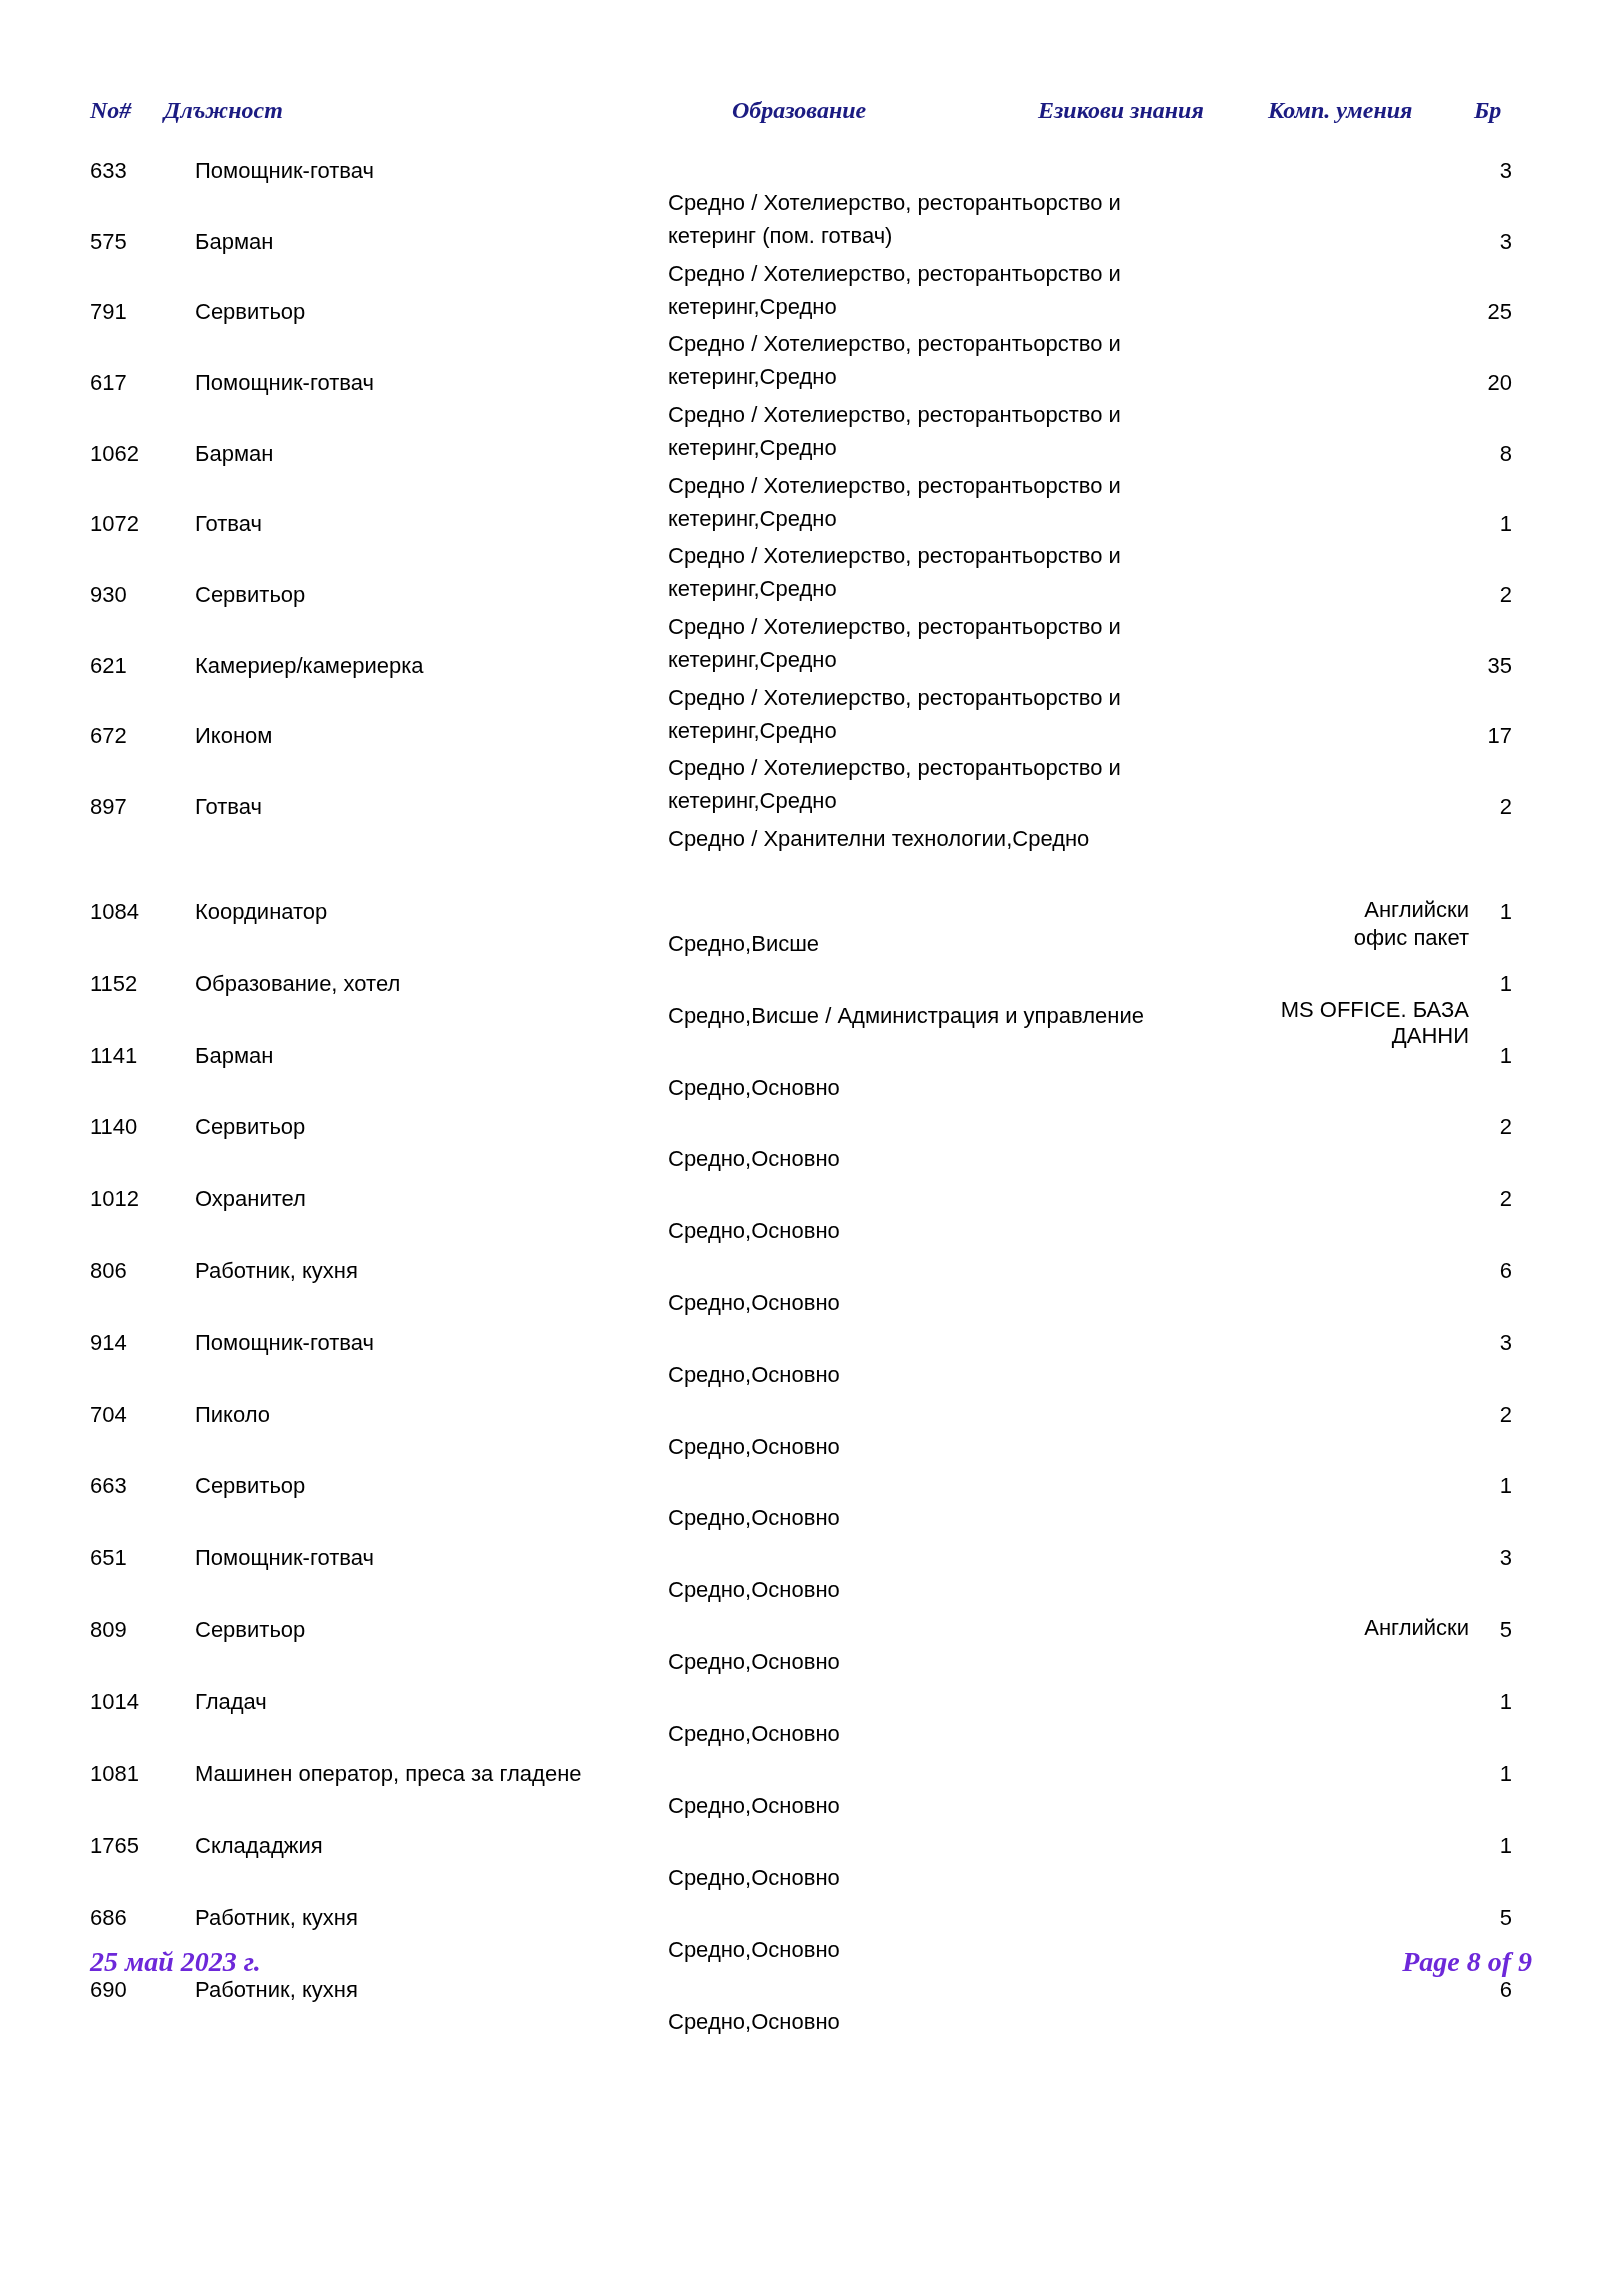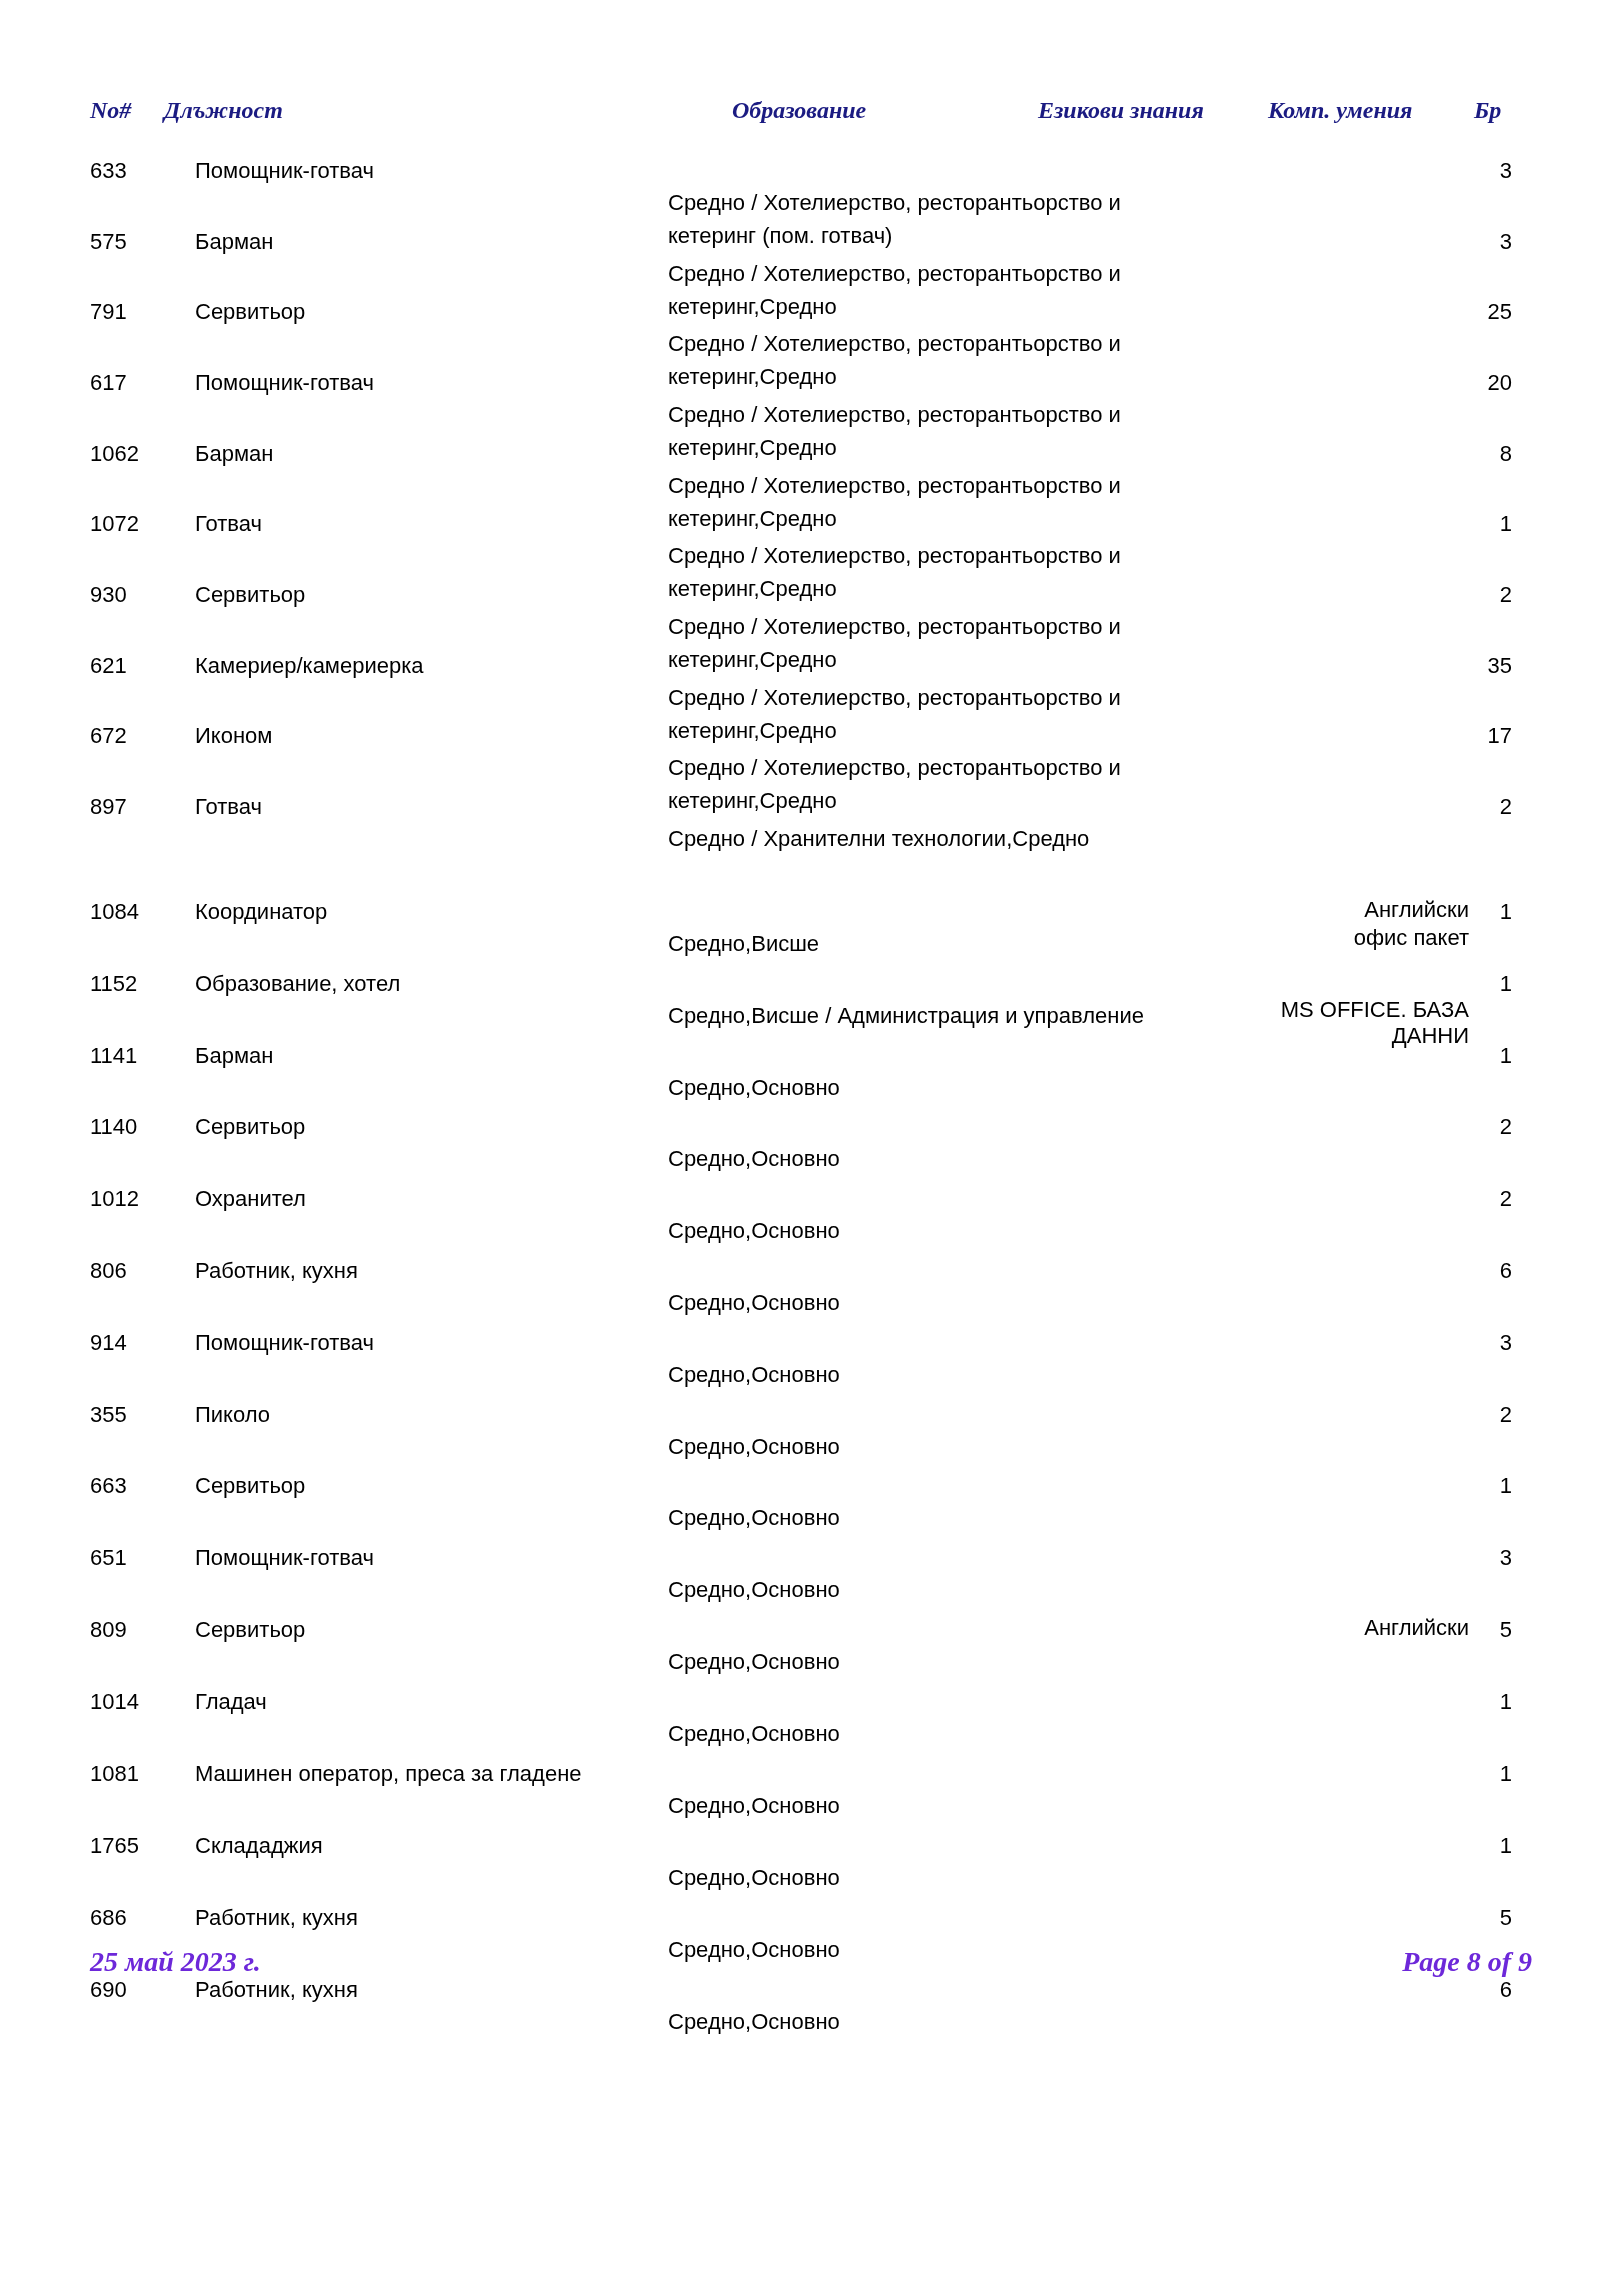--- a/index.html
+++ b/index.html
@@ -198,21 +198,21 @@
         <div class="cell c-cnt">6</div>
       </div>
       <div class="row" style="top: 1326px;">
         <div class="cell c-no">914</div>
         <div class="cell c-pos">Помощник-готвач</div>
         <div class="cell c-edu">Средно,Основно</div>
         <div class="cell c-skill"></div>
         <div class="cell c-cnt">3</div>
       </div>
       <div class="row" style="top: 1398px;">
-        <div class="cell c-no">355</div>
+        <div class="cell c-no">704</div>
         <div class="cell c-pos">Пиколо</div>
         <div class="cell c-edu">Средно,Основно</div>
         <div class="cell c-skill"></div>
         <div class="cell c-cnt">2</div>
       </div>
       <div class="row" style="top: 1469px;">
         <div class="cell c-no">663</div>
         <div class="cell c-pos">Сервитьор</div>
         <div class="cell c-edu">Средно,Основно</div>
         <div class="cell c-skill"></div>

